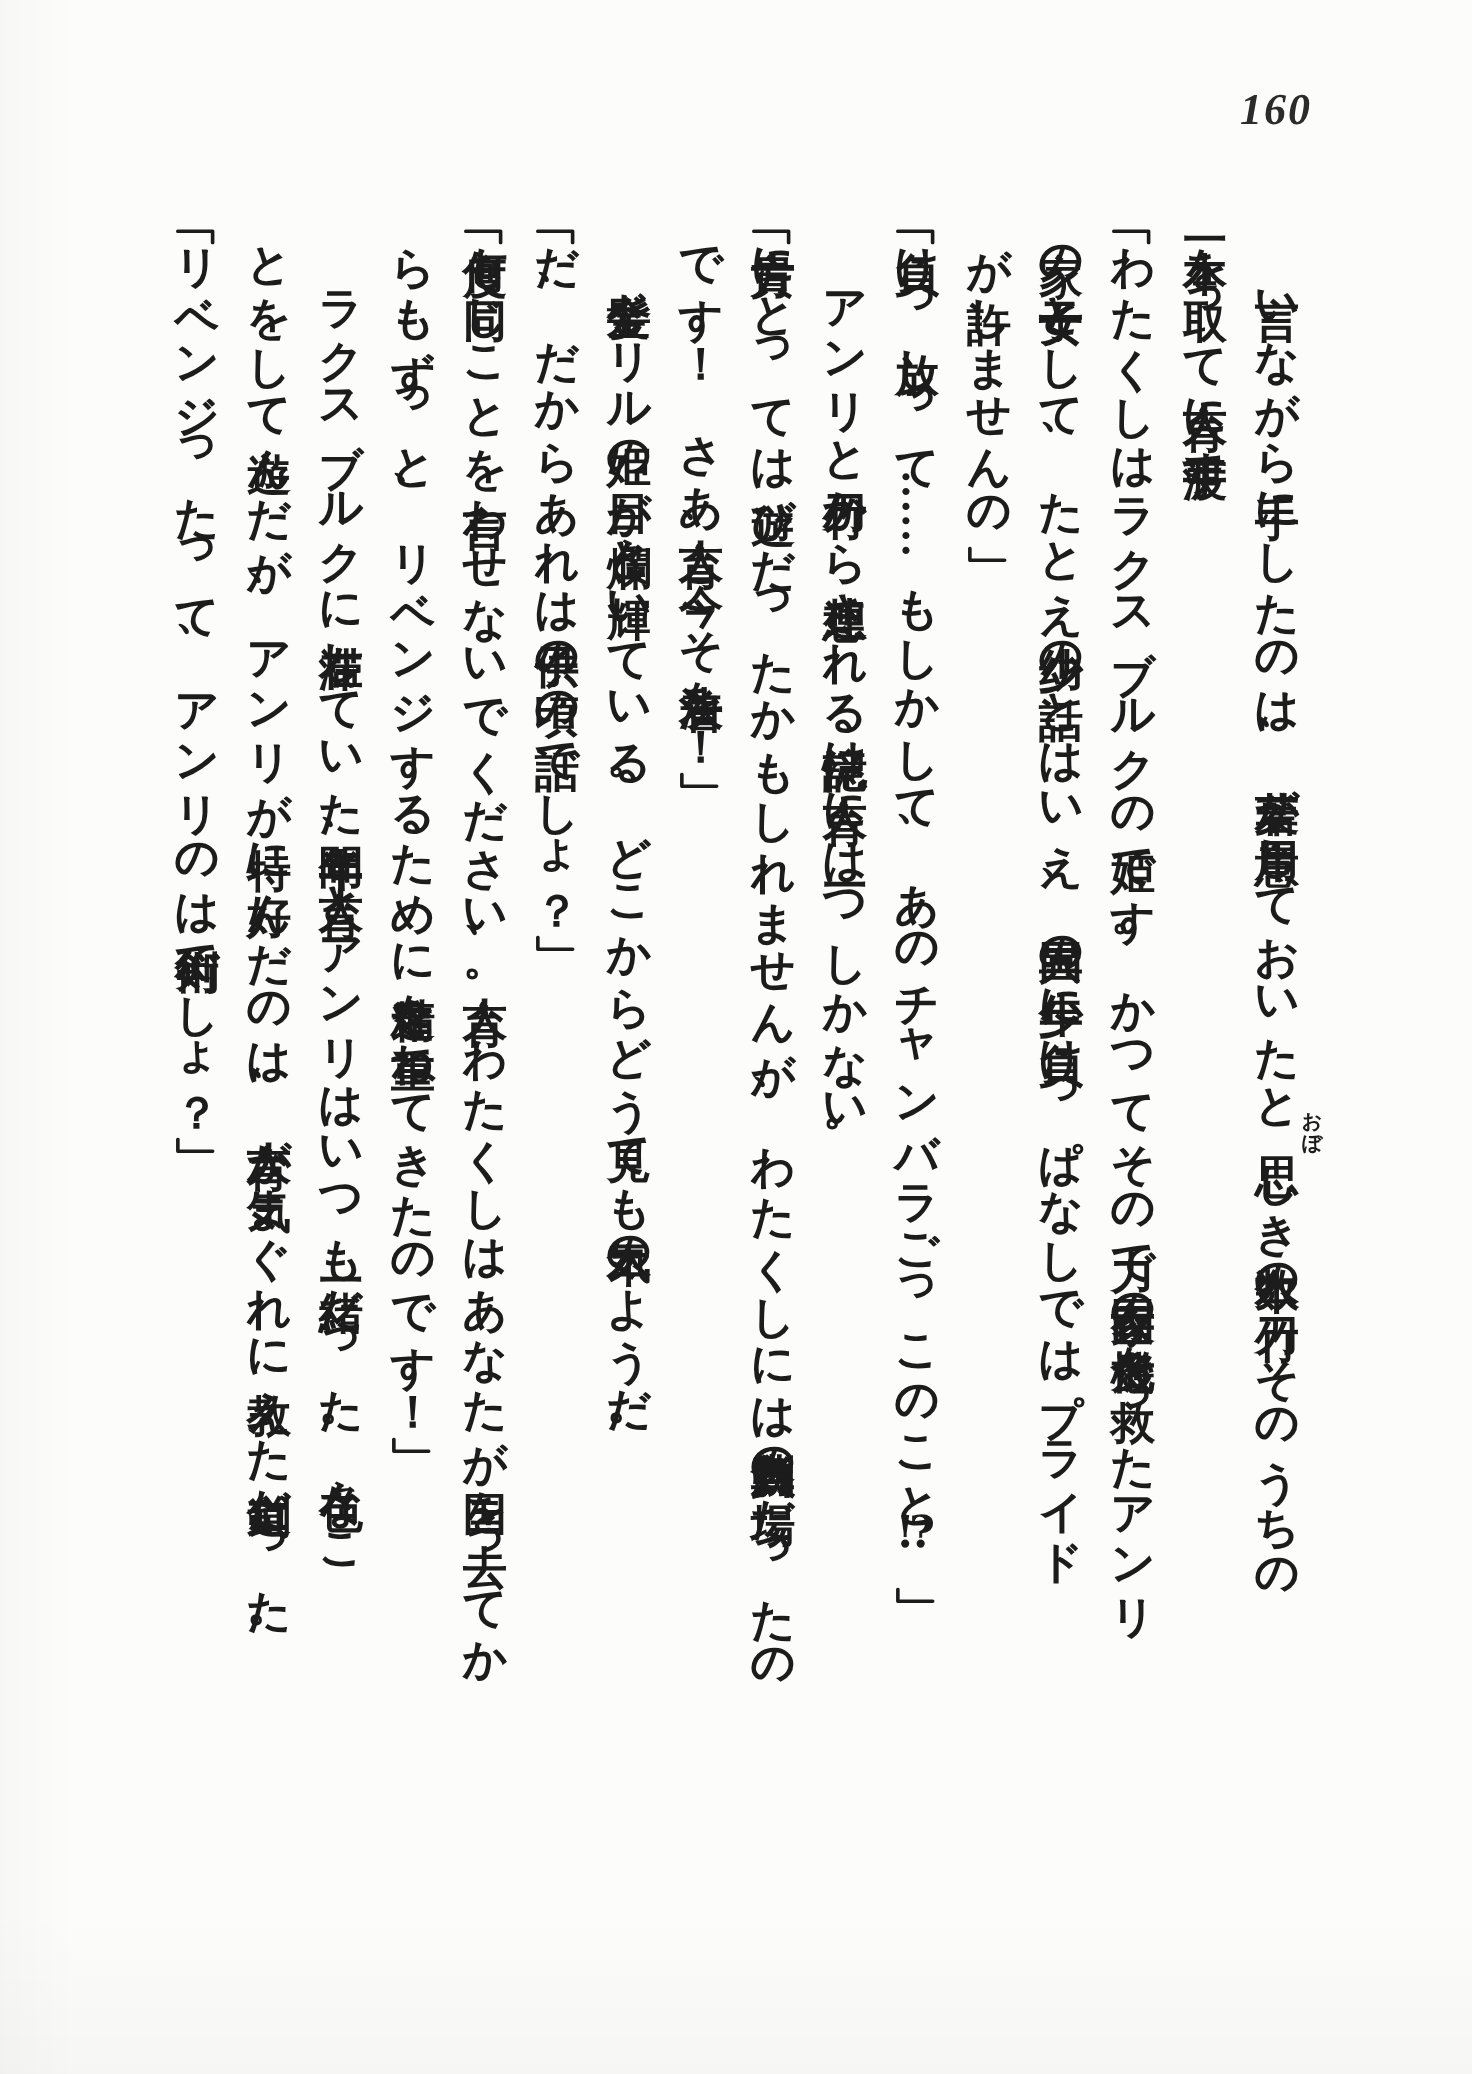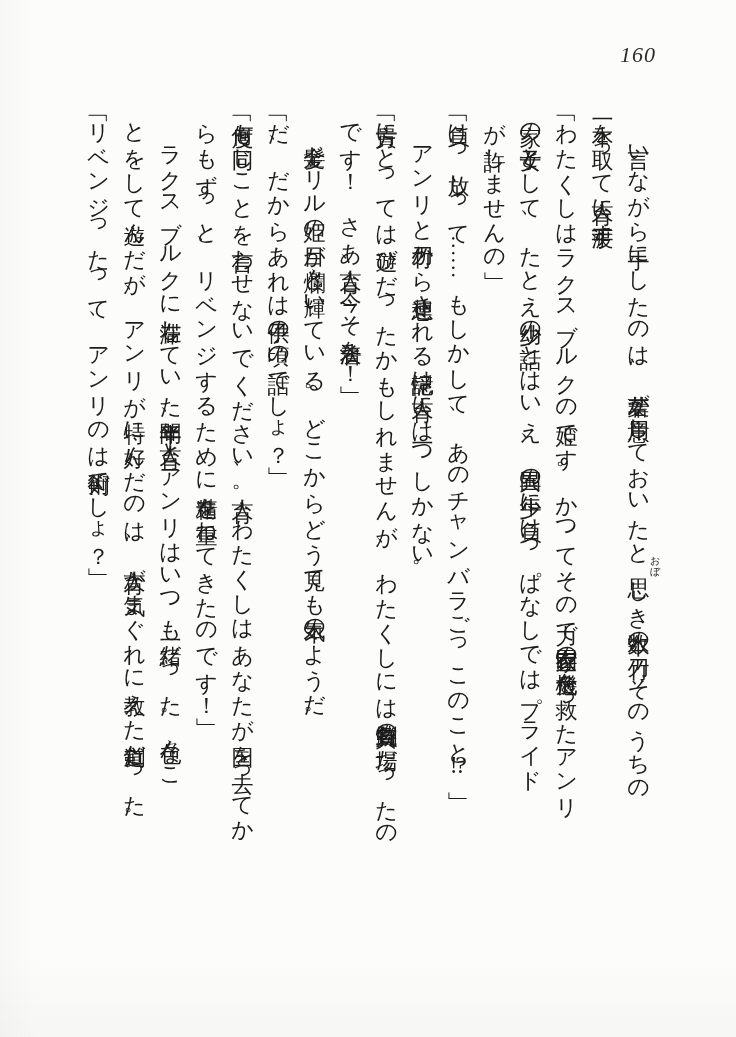--- a/index.html
+++ b/index.html
@@ -8,20 +8,21 @@
     font-family:"Liberation Serif","DejaVu Serif",serif;
     background:#ffffff;
   }
   .page{
     position:relative;
     width:736px;height:1037px;
     background:#fcfcfa;
     background-image:linear-gradient(to bottom, rgba(0,0,0,0) 92%, rgba(0,0,0,0.025) 100%),
                      linear-gradient(to left, rgba(0,0,0,0) 95%, rgba(0,0,0,0.02) 100%);
     overflow:hidden;
+    font-weight:bold;
   }
   .page-number{
     position:absolute;
     top:42px;left:620px;
     font-size:22px;
     font-style:italic;
     letter-spacing:1px;
     color:#2b2b2b;
   }
   .text-block{

